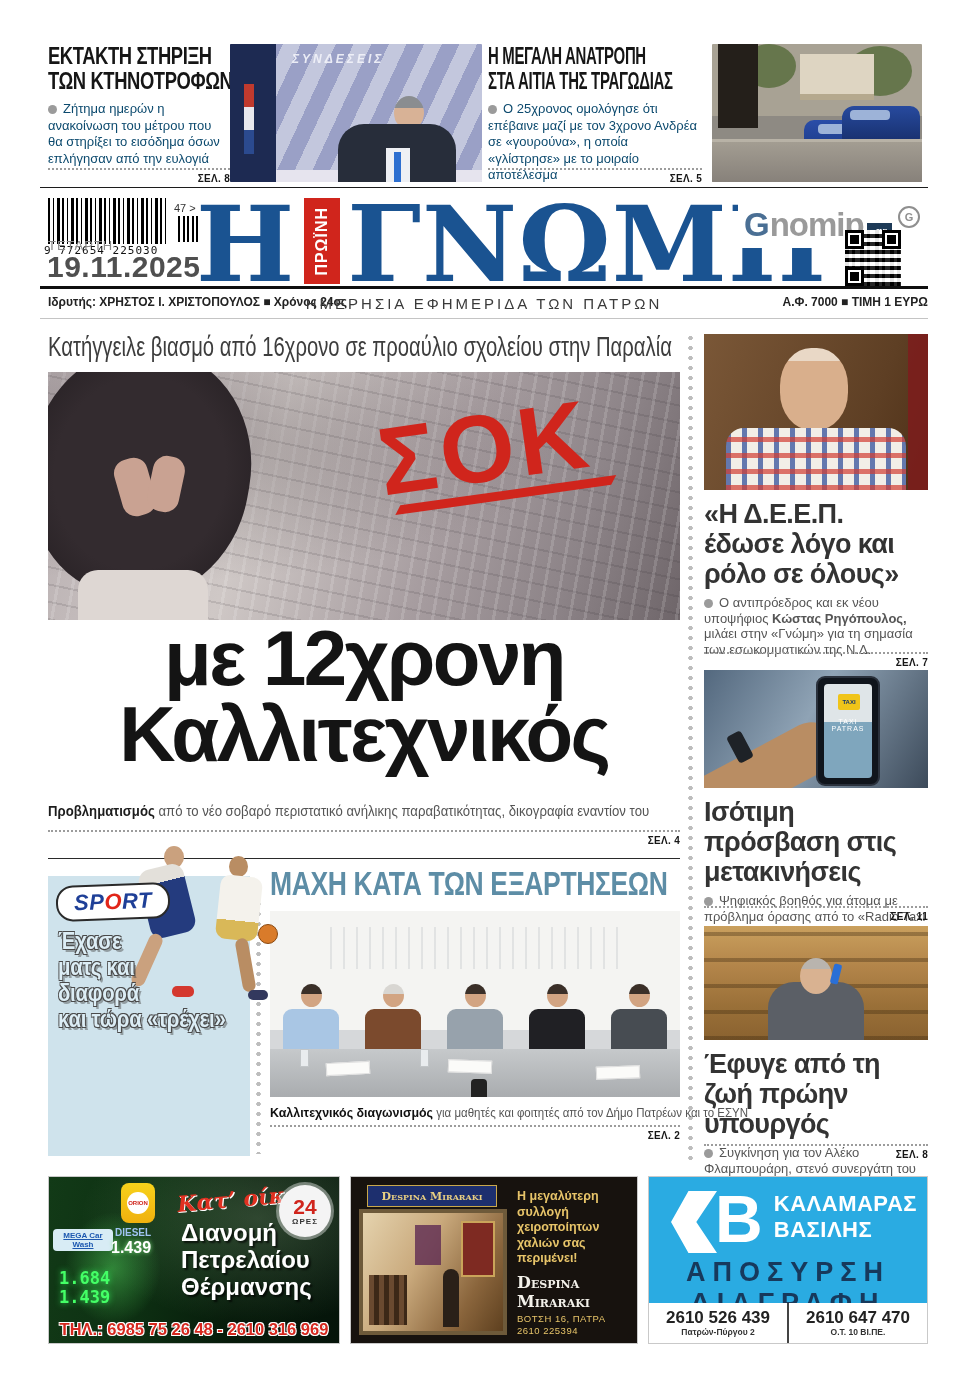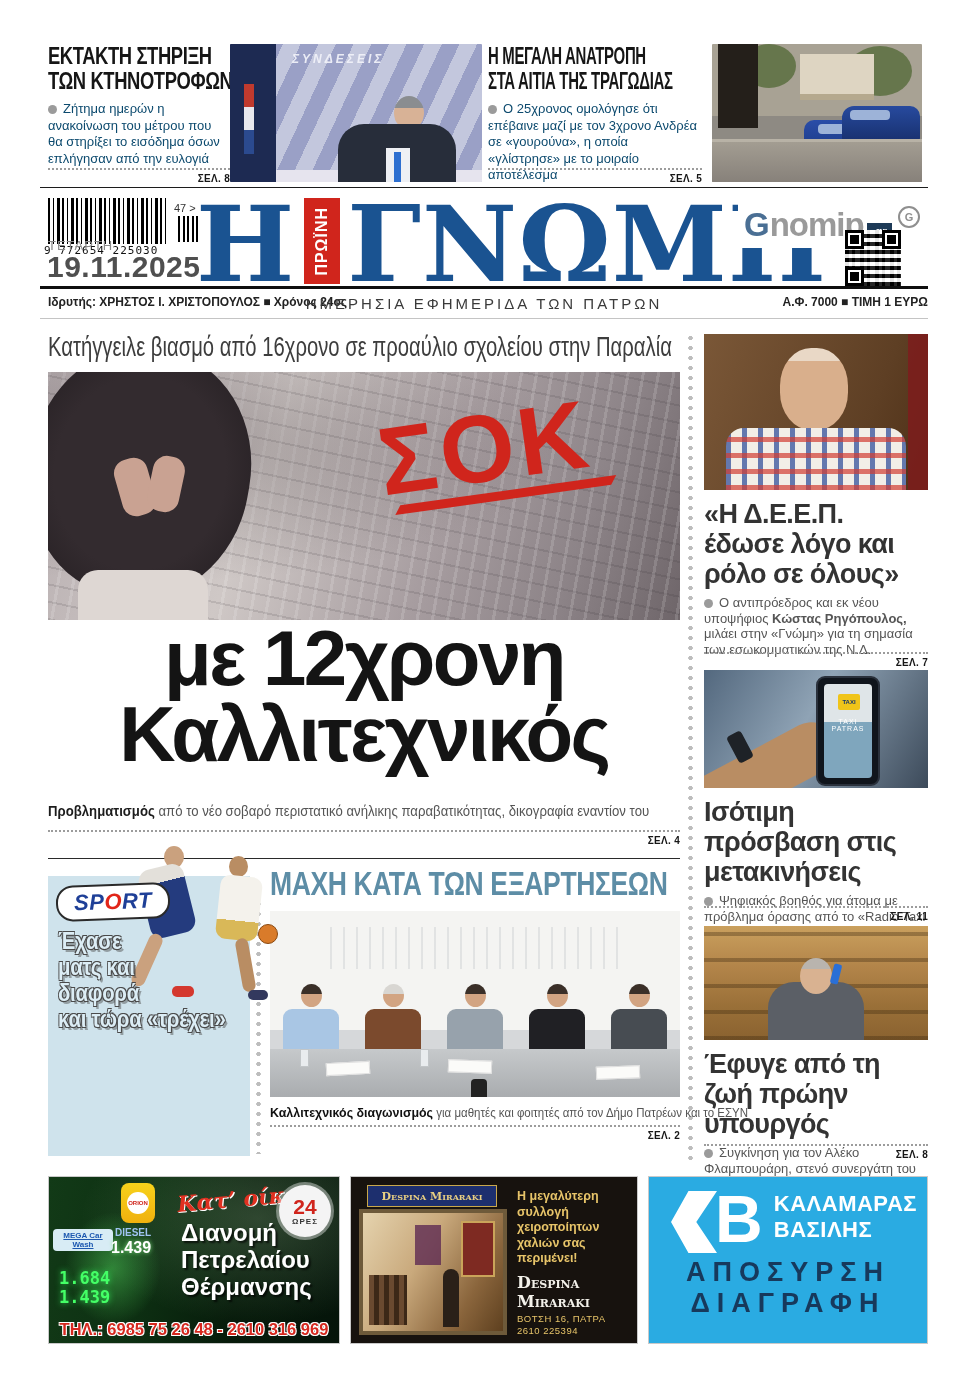--- a/index.html
+++ b/index.html
@@ -492,15 +492,25 @@
       <div class="bee">B</div>
     </div>
     <div class="rec-name">
       <div>ΚΑΛΑΜΑΡΑΣ</div>
       <div>ΒΑΣΙΛΗΣ</div>
     </div>
     <div class="rec-serv">
       <div>ΑΠΟΣΥΡΣΗ</div>
       <div>ΔΙΑΓΡΑΦΗ</div>
     </div>
+    <div class="rec-strip">
+      <div class="rec-cell">
+        <div class="rec-phone">2610 526 439</div>
+        <div class="rec-sub">Πατρών-Πύργου 2</div>
+      </div>
+      <div class="rec-cell">
+        <div class="rec-phone">2610 647 470</div>
+        <div class="rec-sub">Ο.Τ. 10 ΒΙ.ΠΕ.</div>
+      </div>
+    </div>
   </div>
 
 </div>
 
 </body></html>

